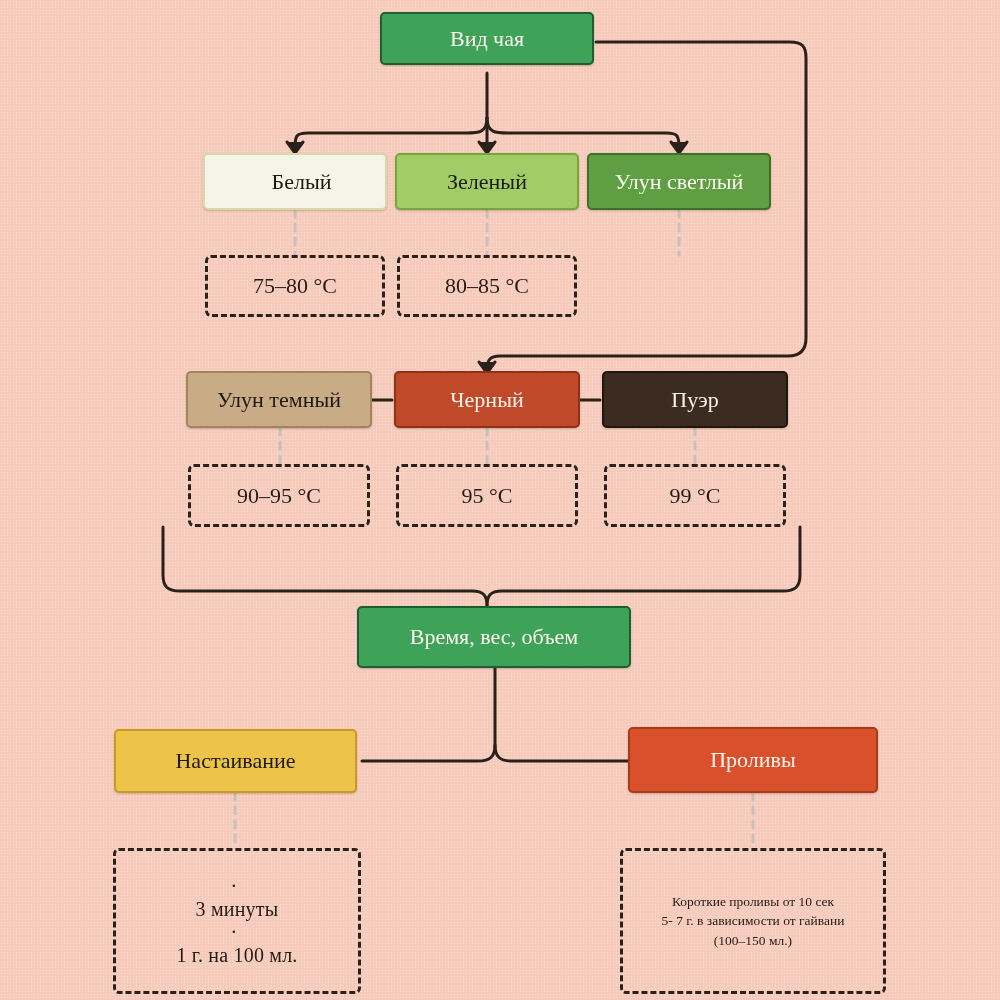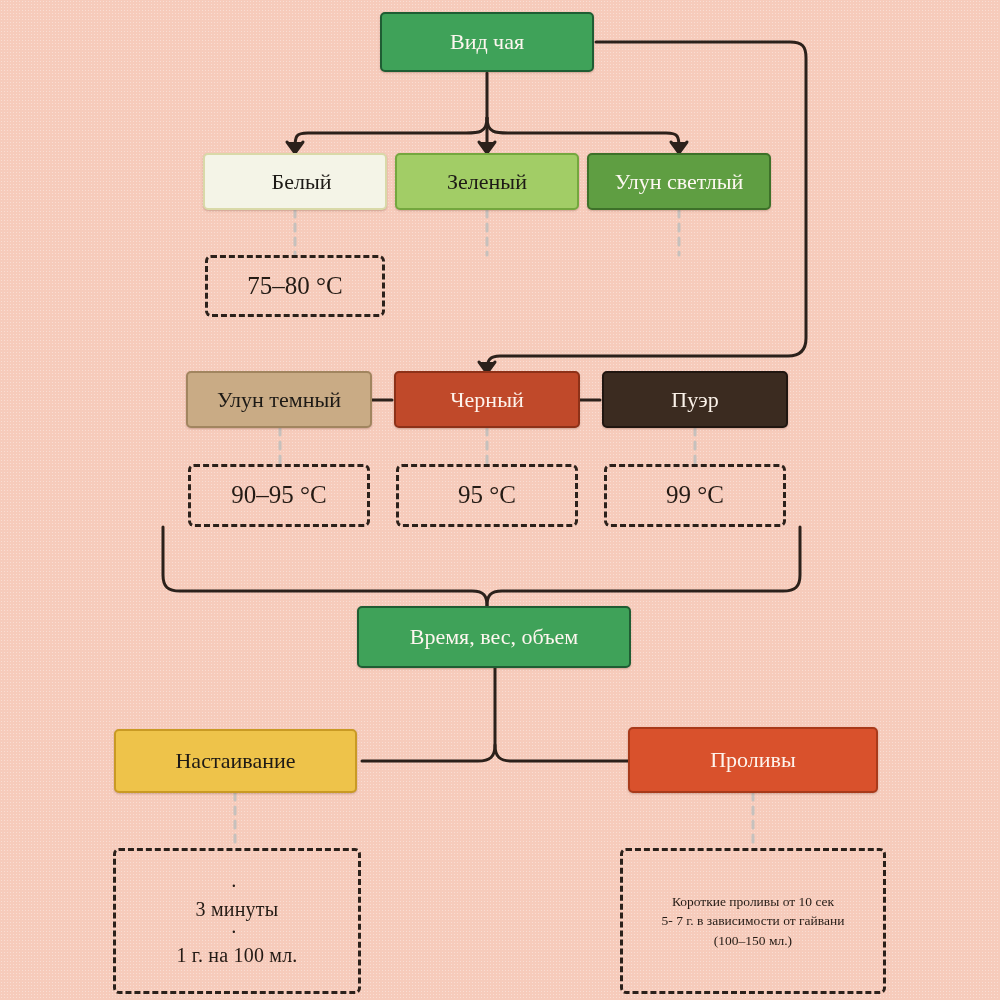--- a/index.html
+++ b/index.html
@@ -51,21 +51,21 @@
   
   .dashed {
     background: transparent;
     border: 3px dashed #2b211b;
     border-radius: 6px;
     box-shadow: none;
     color: #241b15;
   }
 
   .t-22 { font-size: 22px; }
-  .t-21 { font-size: 25px; }
+  .t-21 { font-size: 22px; }
   .t-13 { font-size: 13.5px; }
 
   .notelist { text-align:center; }
   .notelist .li { white-space: nowrap; font-size: 20px; letter-spacing: .2px; }
   .notelist .li .bul { margin-right: 6px; }
 
   .multi { line-height: 1.45; }
 </style>
 </head>
 <body>
@@ -115,36 +115,39 @@
       <path d="M487,210 L487,255"></path>
       <path d="M679,210 L679,255"></path>
       <path d="M280,428 L280,464"></path>
       <path d="M487,428 L487,464"></path>
       <path d="M695,428 L695,464"></path>
       <path d="M235,793 L235,848"></path>
       <path d="M753,793 L753,848"></path>
     </g>
   </svg>
 
-  <div class="node solid n-root t-22" style="left:380px; top:12px; width:214px; height:60px;">
+  <div class="node solid n-root t-22" style="left:380px; top:12px; width:214px; height:53px;">
     <span>Вид чая</span>
   </div>
 
   <div class="node solid n-white t-22" style="left:203px; top:153px; width:184px; height:57px;padding-left:13px;">
     <span>Белый</span>
   </div>
   <div class="node solid n-green t-22" style="left:395px; top:153px; width:184px; height:57px;">
     <span>Зеленый</span>
   </div>
   <div class="node solid n-oolong-l t-22" style="left:587px; top:153px; width:184px; height:57px;">
     <span>Улун светлый</span>
   </div>
 
   <div class="node dashed t-21" style="left:205px; top:255px; width:180px; height:62px;">
     <span>75–80 °C</span>
+  </div>
+  <div class="node dashed t-21" style="left:397px; top:255px; width:180px; height:62px;">
+    <span>80–85 °C</span>
   </div>
 
   <div class="node solid n-oolong-d t-22" style="left:186px; top:371px; width:186px; height:57px;">
     <span>Улун темный</span>
   </div>
   <div class="node solid n-black t-22" style="left:394px; top:371px; width:186px; height:57px;">
     <span>Черный</span>
   </div>
   <div class="node solid n-puer t-22" style="left:602px; top:371px; width:186px; height:57px;">
     <span>Пуэр</span>

